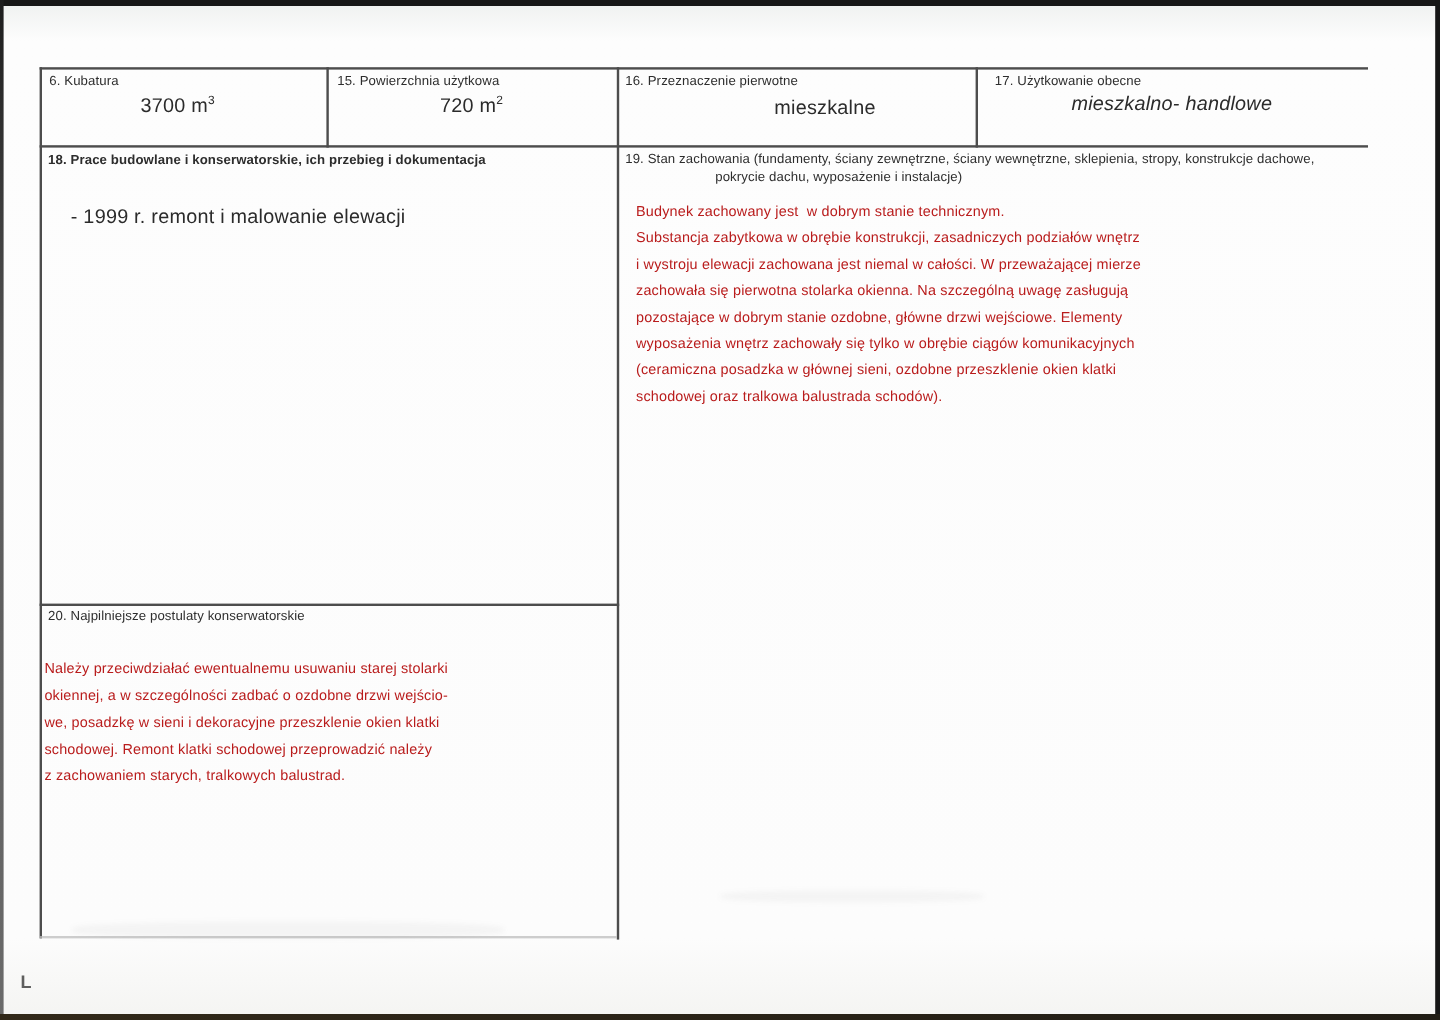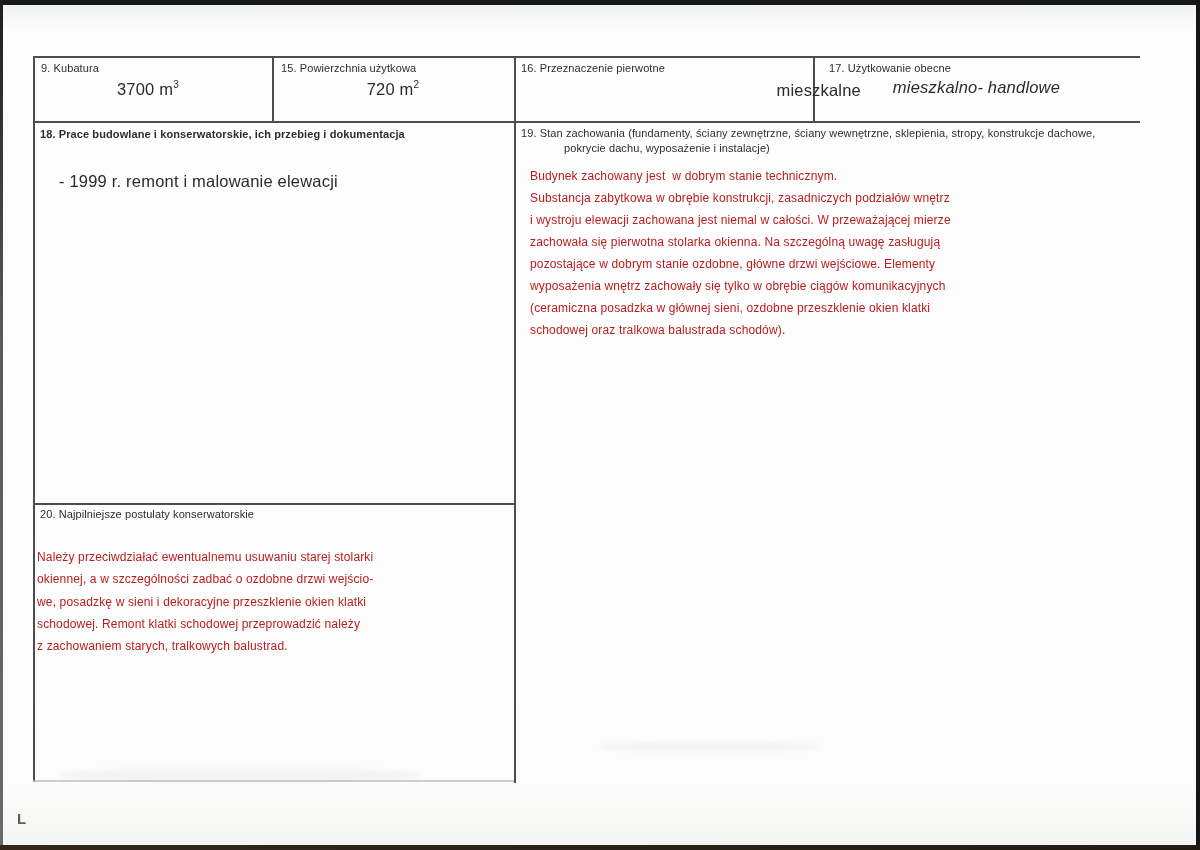--- a/index.html
+++ b/index.html
@@ -41,37 +41,37 @@
 <div class="abs vline" style="left:33px;top:56px;height:726px;"></div>
 <div class="abs vline" style="left:272px;top:56px;height:67px;"></div>
 <div class="abs vline" style="left:514px;top:56px;height:727px;"></div>
 <div class="abs vline" style="left:813px;top:56px;height:67px;"></div>
 <div class="abs hline" style="left:33px;top:503px;width:483px;"></div>
 <div class="abs hline-faint" style="left:33px;top:780px;width:481px;"></div>
 
 <div class="abs smudge" style="left:60px;top:768px;width:360px;height:14px;"></div>
 <div class="abs smudge" style="left:600px;top:742px;width:220px;height:10px;"></div>
 
-<div class="abs cell-label" style="left:41px;top:62px;">9. Kubatura</div>
+<div class="abs cell-label" style="left:41px;top:62px;">6. Kubatura</div>
 <div class="abs cell-value value-center" style="left:33px;top:79px;width:190px;padding-left:40px;box-sizing:border-box;"><span>3700 m</span><sup>3</sup></div>
 
 <div class="abs cell-label" style="left:281px;top:62px;">15. Powierzchnia użytkowa</div>
 <div class="abs cell-value value-center" style="left:272px;top:79px;width:242px;"><span>720 m</span><sup>2</sup></div>
 
 <div class="abs cell-label" style="left:521px;top:62px;">16. Przeznaczenie pierwotne</div>
-<div class="abs cell-value value-center" style="left:514px;top:81px;width:347px;text-align:right;">mieszkalne</div>
+<div class="abs cell-value value-center" style="left:514px;top:81px;width:347px;">mieszkalne</div>
 
 <div class="abs cell-label" style="left:829px;top:62px;">17. Użytkowanie obecne</div>
 <div class="abs cell-value value-center" style="left:813px;top:78px;width:327px;font-style:italic;">mieszkalno- handlowe</div>
 
 <div class="abs cell-label" style="left:40px;top:128px;font-weight:bold;">18. Prace budowlane i konserwatorskie, ich przebieg i dokumentacja</div>
 <div class="abs cell-value" style="left:59px;top:172px;">- 1999 r. remont i malowanie elewacji</div>
 
 <div class="abs cell-label" style="left:521px;top:127px;">19. Stan zachowania (fundamenty, ściany zewnętrzne, ściany wewnętrzne, sklepienia, stropy, konstrukcje dachowe,</div>
-<div class="abs cell-label" style="left:540px;top:142px;padding-left:24px;">pokrycie dachu, wyposażenie i instalacje)</div>
+<div class="abs cell-label" style="left:572px;top:142px;padding-left:24px;">pokrycie dachu, wyposażenie i instalacje)</div>
 <div class="abs body-text" style="left:530px;top:165px;width:645px;">Budynek zachowany jest  w dobrym stanie technicznym.
 Substancja zabytkowa w obrębie konstrukcji, zasadniczych podziałów wnętrz
 i wystroju elewacji zachowana jest niemal w całości. W przeważającej mierze
 zachowała się pierwotna stolarka okienna. Na szczególną uwagę zasługują
 pozostające w dobrym stanie ozdobne, główne drzwi wejściowe. Elementy
 wyposażenia wnętrz zachowały się tylko w obrębie ciągów komunikacyjnych
 (ceramiczna posadzka w głównej sieni, ozdobne przeszklenie okien klatki
 schodowej oraz tralkowa balustrada schodów).</div>
 
 <div class="abs cell-label" style="left:40px;top:508px;">20. Najpilniejsze postulaty konserwatorskie</div>

